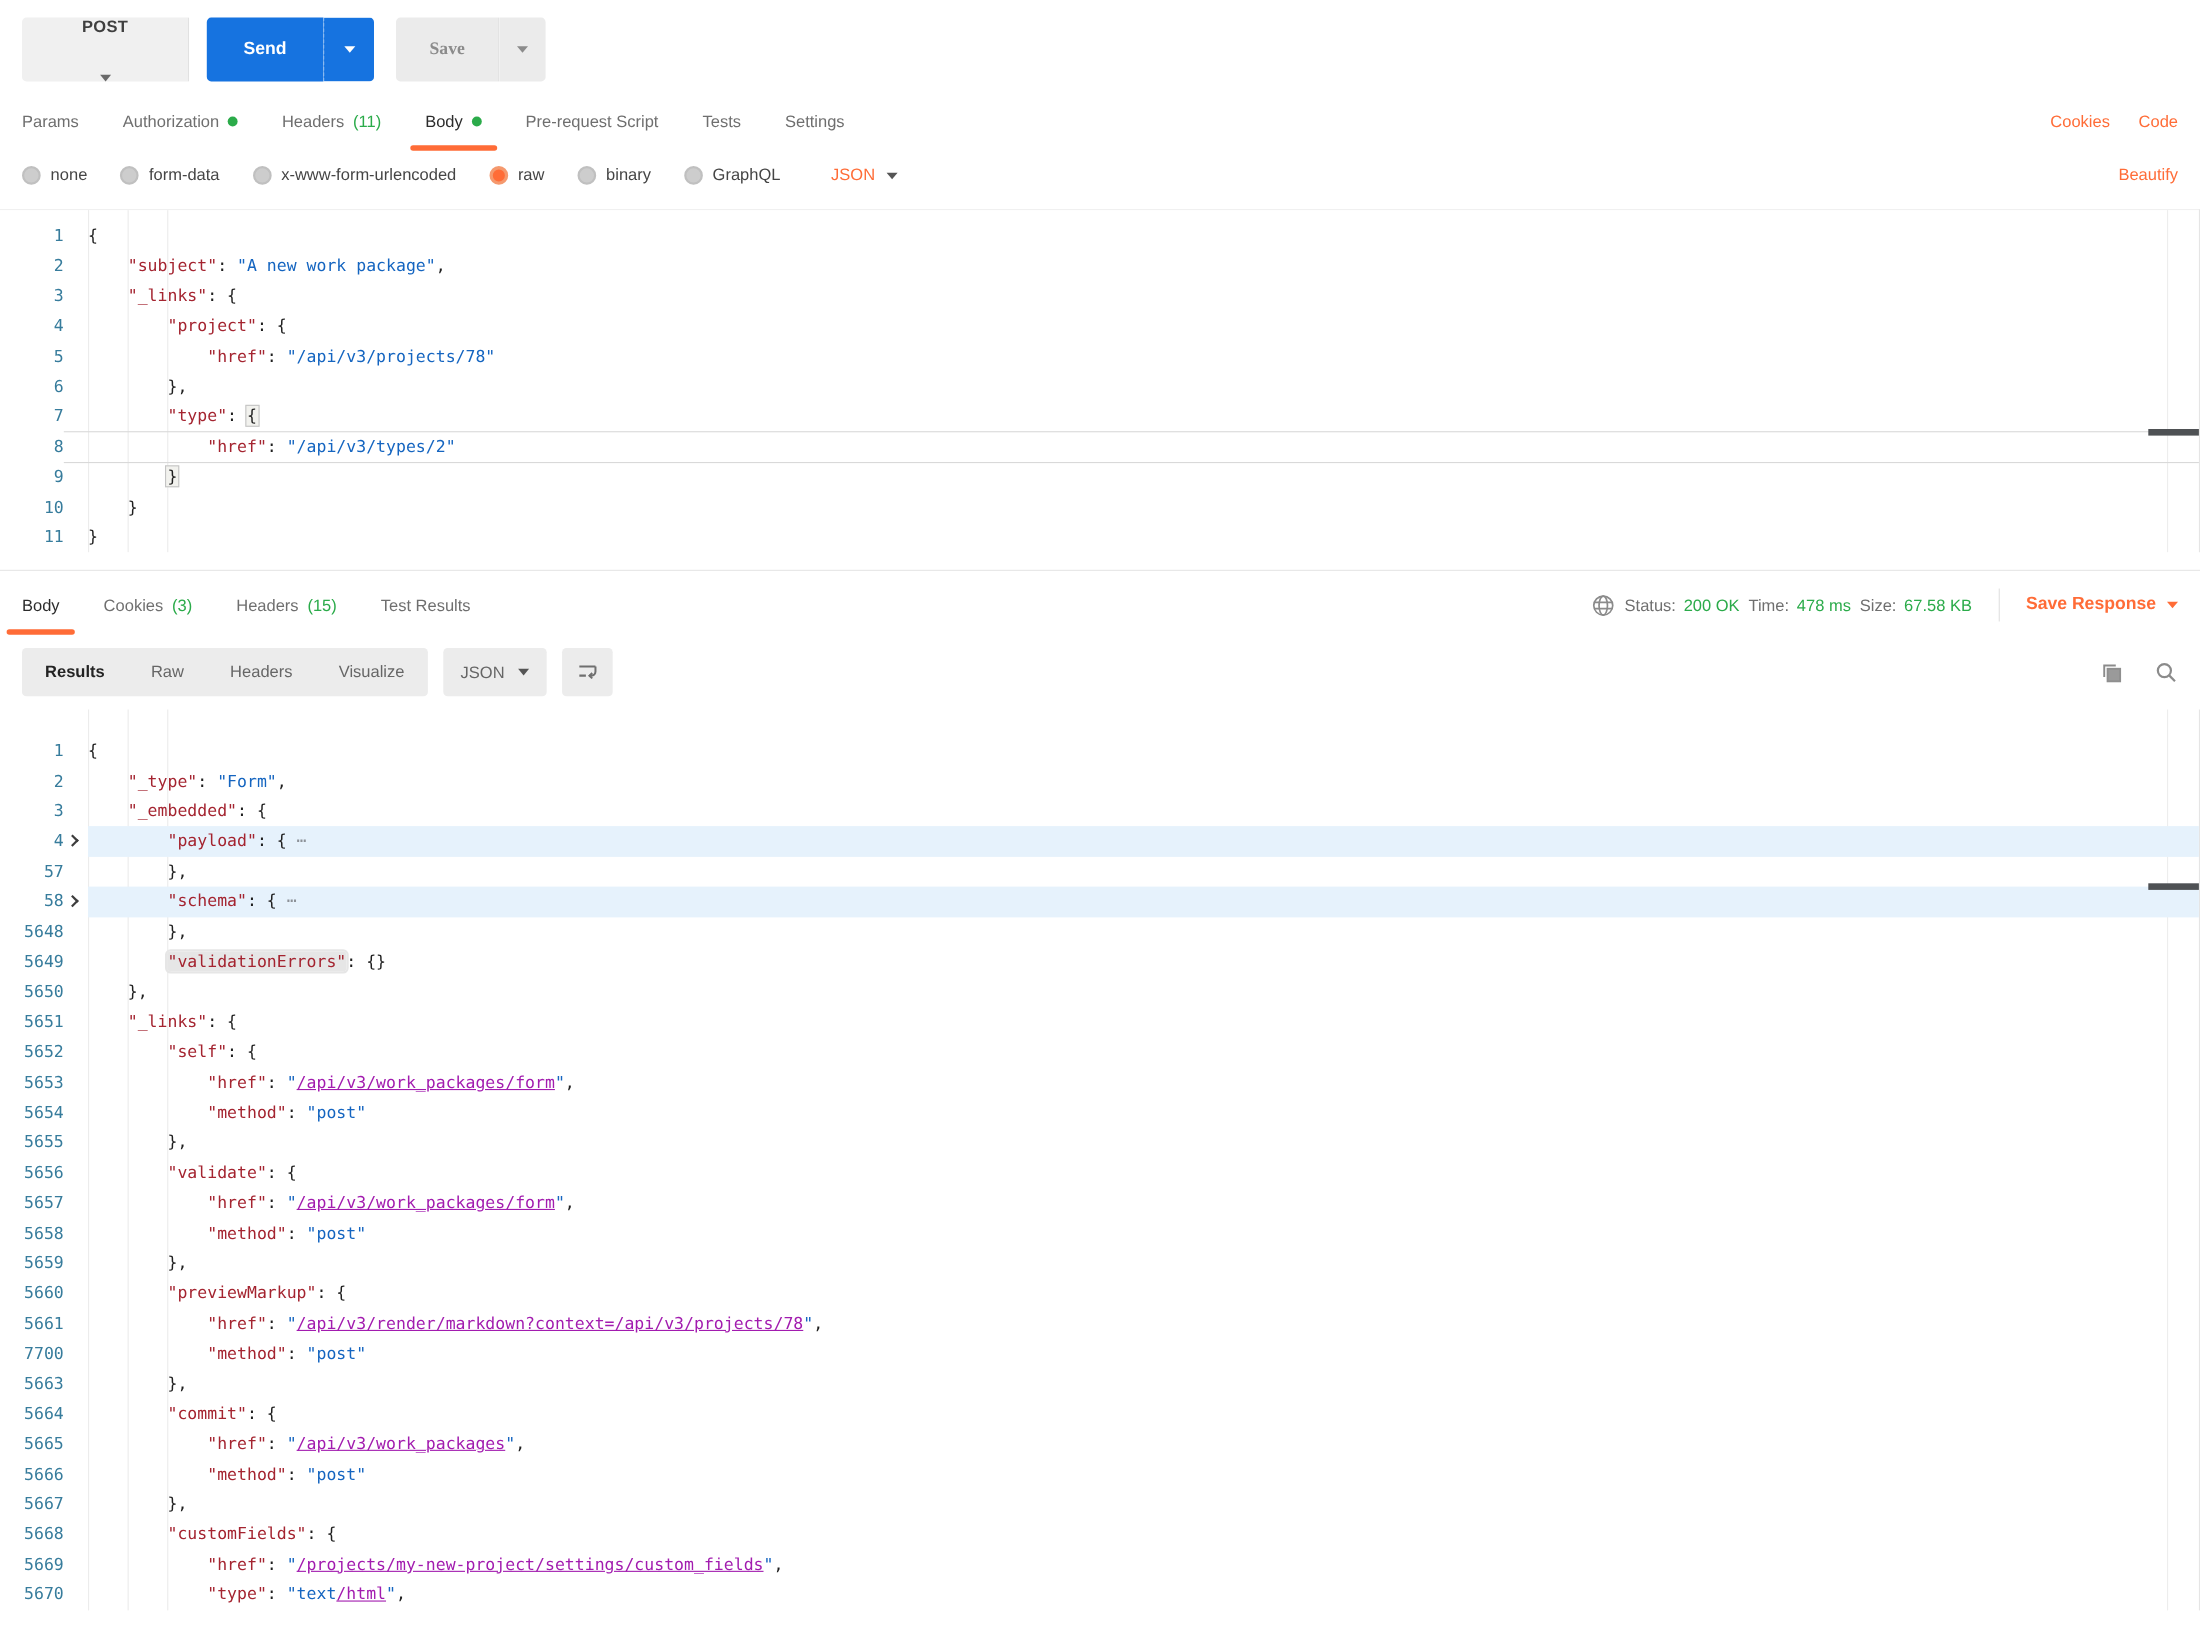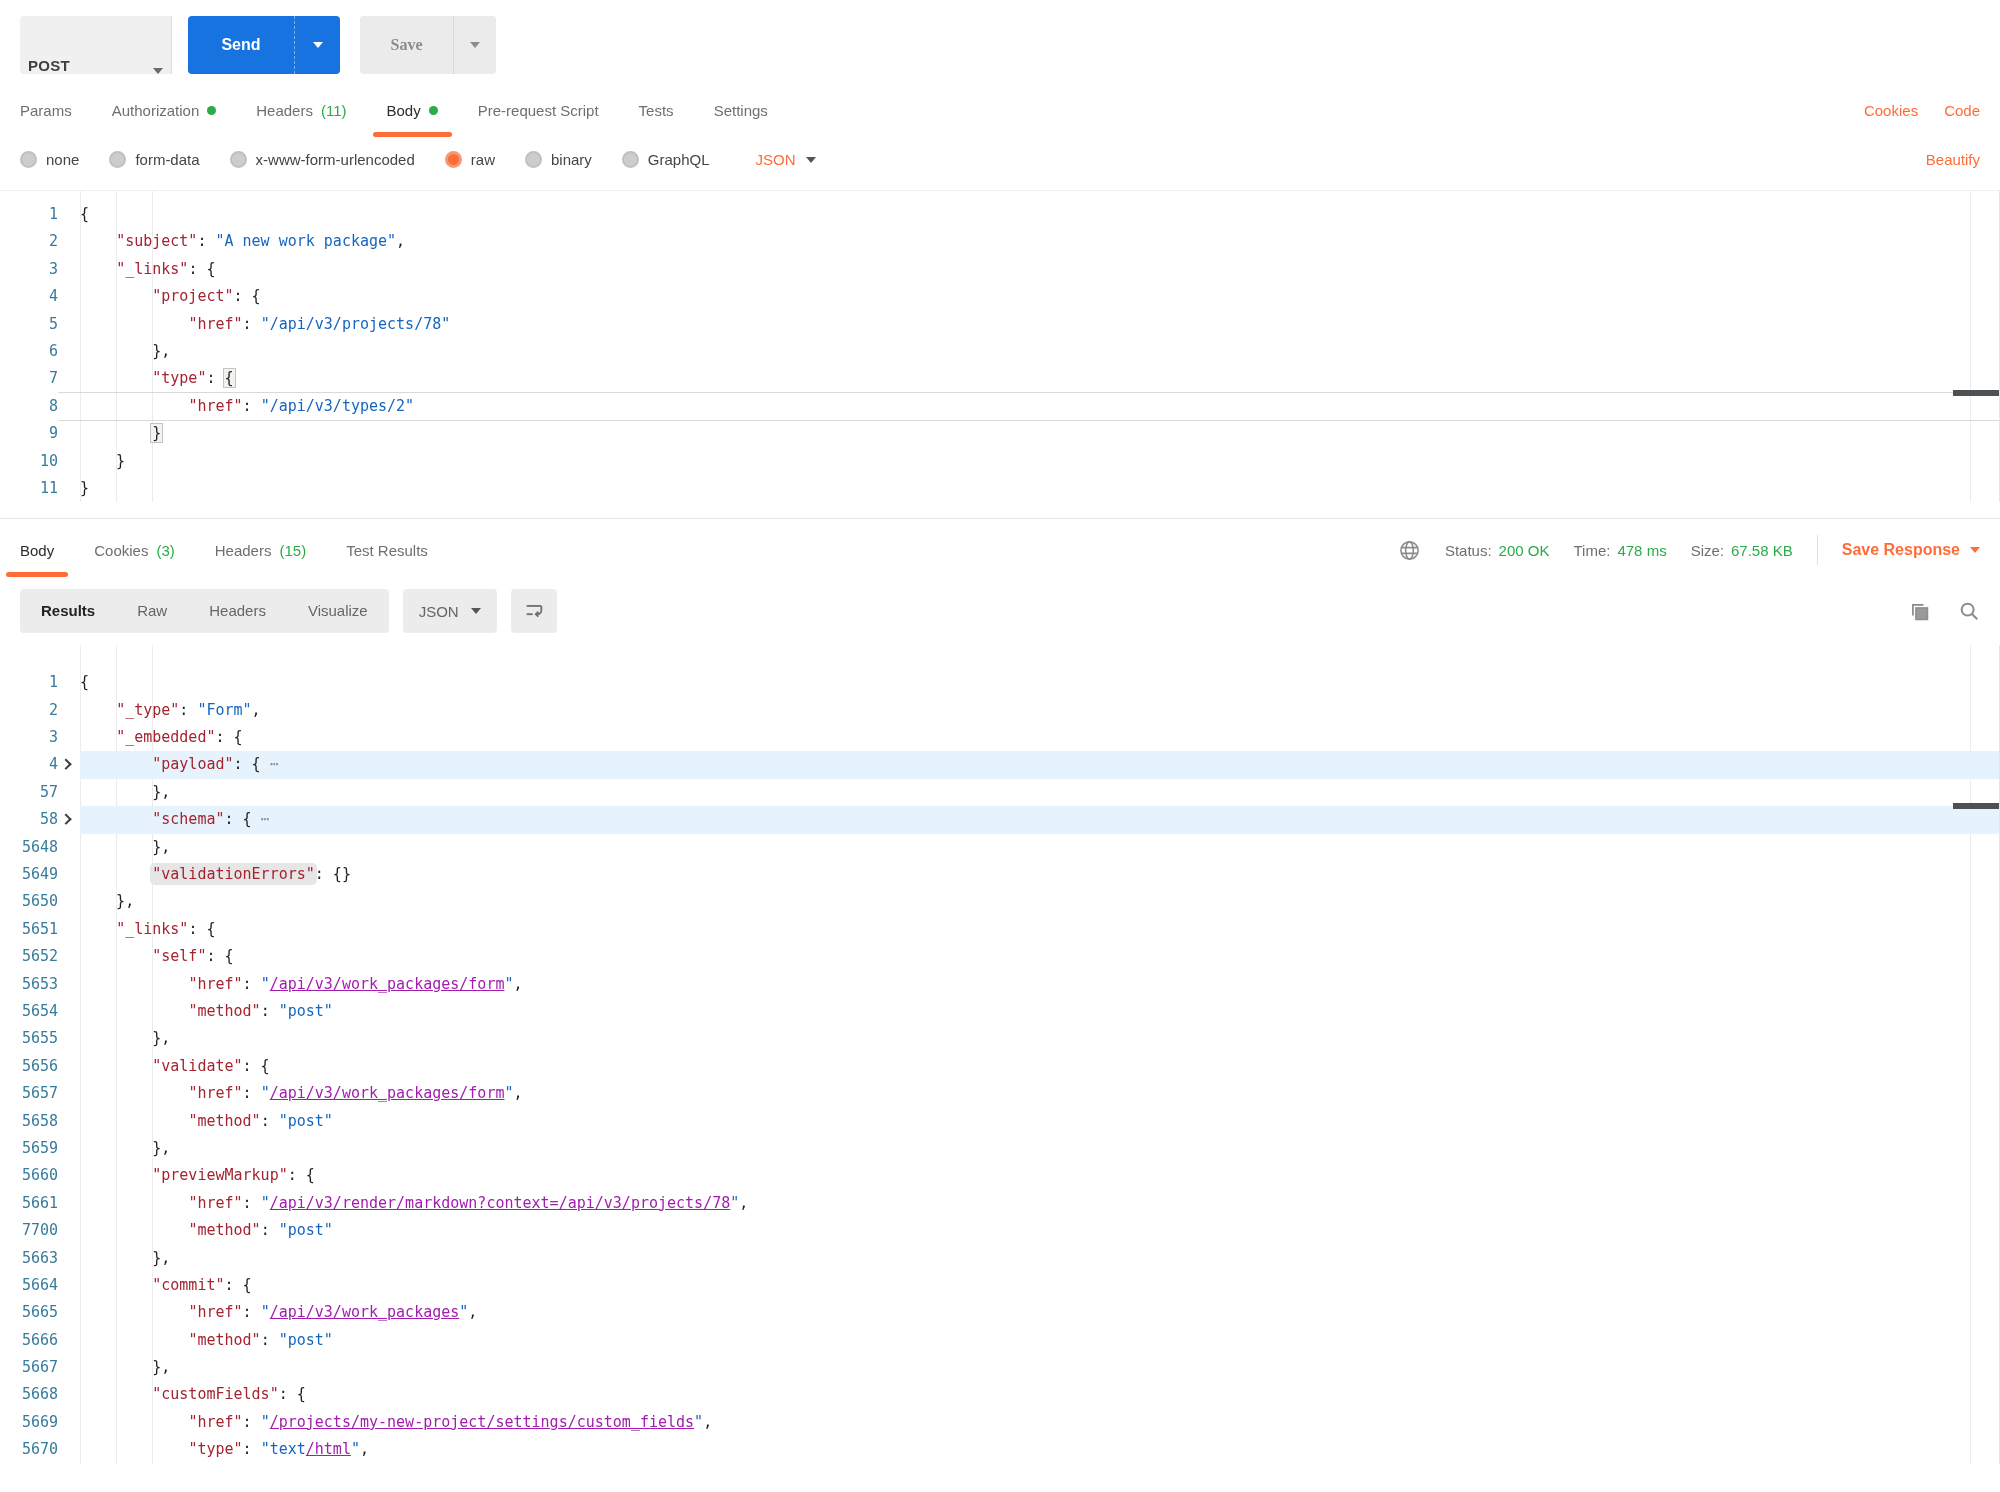--- a/index.html
+++ b/index.html
@@ -3,22 +3,22 @@
 <meta charset="utf-8">
 <style>
   * { margin:0; padding:0; box-sizing:border-box; }
   body { background:#fff; }
   .page { width:2000px; height:1492px; background:#fff; overflow:hidden; position:relative;
           font-family:"Liberation Sans", sans-serif; color:#333; }
 
   
   .topbar { display:flex; align-items:center; padding:16px 20px 10px 20px; }
   .method-select { width:152px; height:58px; background:#f0f0f0; border:none; border-right:1px solid #ddd;
-                   border-radius:4px 0 0 4px; display:flex; align-items:flex-end; justify-content:space-between;
-                   padding:0 8px; cursor:pointer; }
+                   border-radius:4px 0 0 4px; display:flex; align-items:center; justify-content:space-between;
+                   padding:0 8px; cursor:pointer;flex-direction:column; }
   .method-select .mlabel { font-size:15px; font-weight:700; color:#3f3f3f; letter-spacing:.3px; }
   .url-input { flex:1; height:58px; background:#f0f0f0; border:none; border-radius:0 4px 4px 0;
                padding:0 18px; font-size:16px; color:#3a3a3a; font-family:"Liberation Sans",sans-serif; outline:none; }
   .send-group { display:flex; margin-left:16px; }
   .send-main { width:106px; height:58px; background:#1673e0; color:#fff; font-size:16px; font-weight:700;
                border:none; border-radius:4px 0 0 4px; cursor:pointer; font-family:"Liberation Sans",sans-serif; }
   .send-caret { width:46px; height:58px; background:#1673e0; color:#fff; border:none; border-radius:0 4px 4px 0;
                 border-left:1px dashed rgba(255,255,255,.45); cursor:pointer; display:flex; align-items:center; justify-content:center; }
   .save-group { display:flex; margin-left:20px; }
   .save-main { width:94px; height:58px; background:#ebebeb; color:#8b8b8b; font-size:16px; font-weight:700;
@@ -74,21 +74,21 @@
   .tk-e { color:#8d9298; }
   .tk-km { color:#a42430; background:#e6e6e6; border-radius:3px; box-shadow:0 0 0 2px #e6e6e6; }
   .tk-bm { color:#1f1f1f; background:#f2f2ee; border:1px solid #c4c4c4; margin:-1px -2px; padding:0 1px; }
   .request-editor { margin-top:14px; border-top:1px solid #f0f0f0; padding-top:10px; }
 
   .hdiv { border-top:1px solid #e6e6e6; margin-top:16px; }
 
   
   .resp-head { display:flex; align-items:center; padding:16px 20px 20px 20px; position:relative; }
   .meta { margin-left:auto; display:flex; align-items:center; }
-  .meta-item { display:flex; align-items:flex-start; gap:7px; margin-left:24px; font-size:15px; }
+  .meta-item { display:flex; align-items:flex-start; gap:7px; margin-left:8px; font-size:15px; }
   .meta-label { color:#6f6f6f; }
   .meta-value { color:#2bab4a; }
   .vdiv { width:1px; height:30px; background:#e0e0e0; margin-left:24px; }
   .save-response { display:flex; align-items:center; gap:10px; margin-left:24px; cursor:pointer;
                    color:#ff6c37; font-size:16px; font-weight:700; }
 
   
   .resp-toolbar { display:flex; align-items:center; padding:4px 20px 12px 20px; }
   .view-group { display:flex; align-items:center; background:#ececec; border-radius:4px; height:44px; }
   .view-tab { padding:0 21px; font-size:15px; color:#666; cursor:pointer; line-height:44px; }

